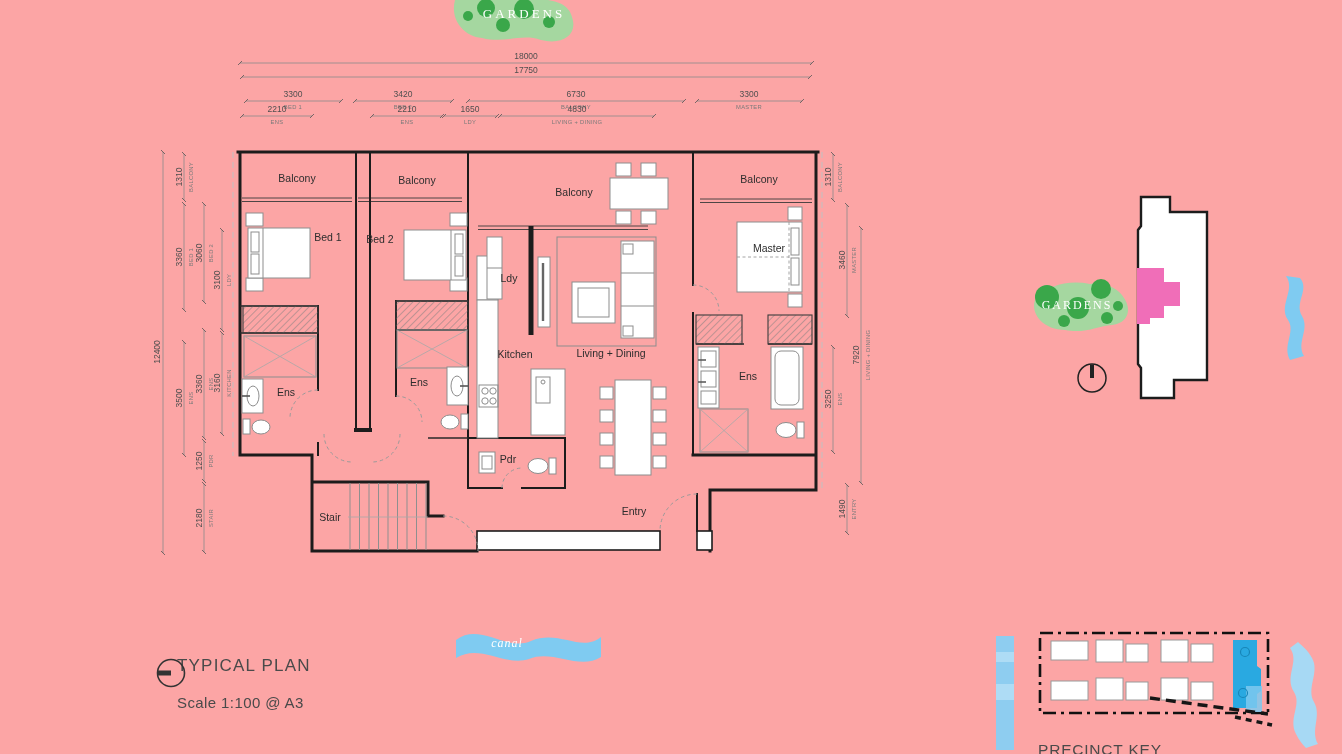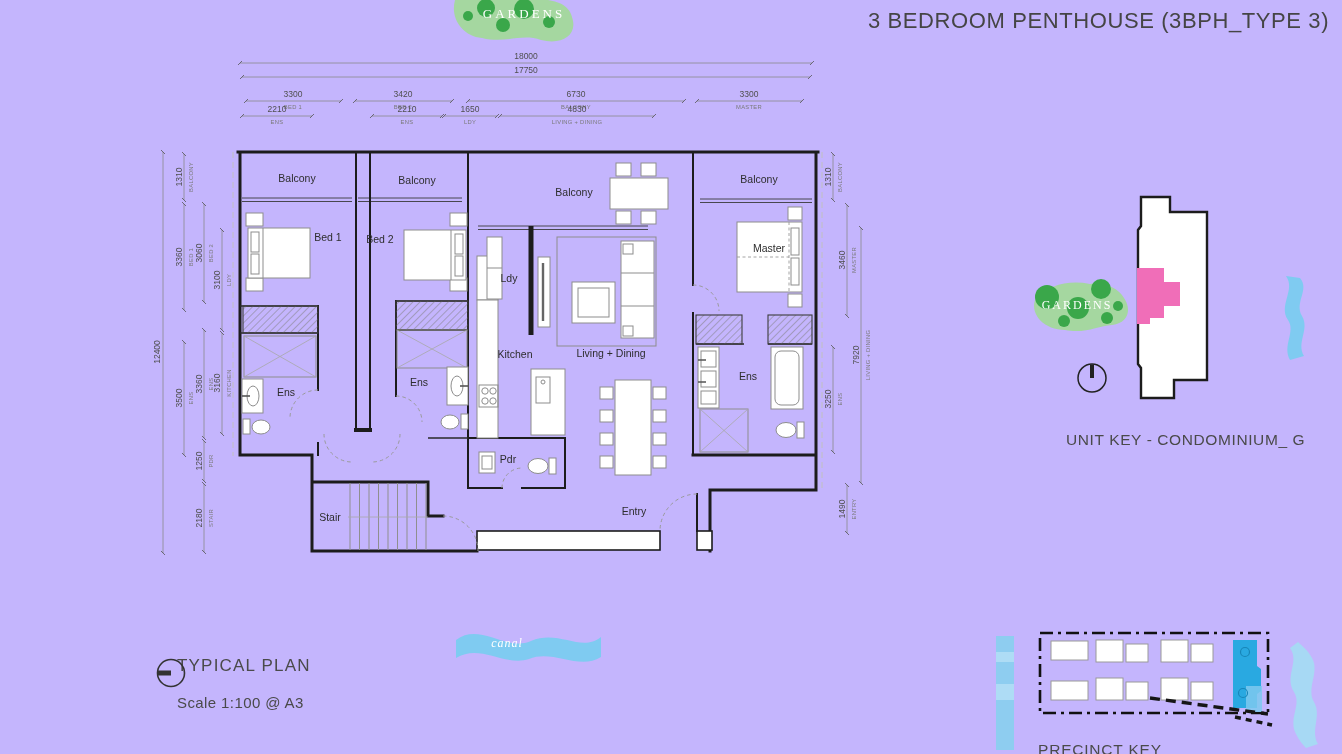--- a/index.html
+++ b/index.html
@@ -1,16 +1,16 @@
 <!DOCTYPE html>
 <html><head>
 <meta charset="utf-8">
 <style>
   html,body{margin:0;padding:0;background:#ffffff;}
-  .page{position:relative;width:1342px;height:754px;overflow:hidden;background:#c4b5fd;
+  .page{position:relative;width:1342px;height:754px;overflow:hidden;background:#fca5a5;
         font-family:"Liberation Sans", sans-serif;}
   svg{position:absolute;left:0;top:0;}
   .title{position:absolute;left:868px;top:8px;font-size:22px;letter-spacing:.6px;
          color:#454545;font-weight:400;}
   .unit-area{position:absolute;left:120px;top:569px;font-size:11px;color:#2b2b2b;letter-spacing:.3px;}
   .unit-area .hdr{margin-bottom:11px;}
   .ua-row{display:grid;grid-template-columns:88px auto;line-height:11.5px;}
   .plan-cap{position:absolute;left:154px;top:656px;display:flex;align-items:flex-start;}
   .plan-cap .txt{margin-left:23px;color:#4a4a4a;}
   .plan-cap .l1{font-size:17px;letter-spacing:1.2px;}
@@ -364,33 +364,31 @@
     <path d="M1233,640 h24 v26 l4,3 v22 l-4,3 v14 h-24 z" fill="#29a9e1"></path>
     <rect fill="#7ec9ef" opacity="0.85" x="1246" y="686" width="16" height="26"></rect>
     <circle class="curl" cx="1245" cy="652" r="4.5"></circle>
         <circle class="curl" cx="1243" cy="693" r="4.5"></circle>
     <path class="pdash" stroke-dasharray="10 6" d="M1150,698 L1268,714"></path>
     <path class="pdash" stroke-dasharray="6 5" d="M1235,717 L1272,725"></path>
     <path fill="#a7d9f4" d="M1290,648 C1300,662 1284,676 1294,692 C1302,705 1288,718 1296,734 C1299,740 1302,744 1306,748 L1318,744 C1310,730 1322,716 1314,702 C1306,688 1320,672 1312,658 C1308,650 1302,646 1298,642 Z"></path>
   </g>
 </svg>
 
-<div class="title">3 BEDROOM PENTHOUSE (3BPH_TYPE 3)</div>
 
 
 <div class="plan-cap">
   <svg width="32" height="34" viewBox="0 0 32 34">
     <circle cx="17" cy="17" r="13.5" fill="none" stroke="#333" stroke-width="1.6"></circle>
     <path d="M3.5,17 H17" stroke="#333" stroke-width="5"></path>
   </svg>
   <div class="txt">
     <div class="l1">TYPICAL PLAN</div>
     <div class="l2">Scale 1:100 @ A3</div>
   </div>
 </div>
 
 <div class="key-cap">
-  <div>UNIT KEY - CONDOMINIUM_ G</div>
 </div>
 
 <div class="precinct-cap">PRECINCT KEY</div>
 
 </div>
 
 </body></html>

